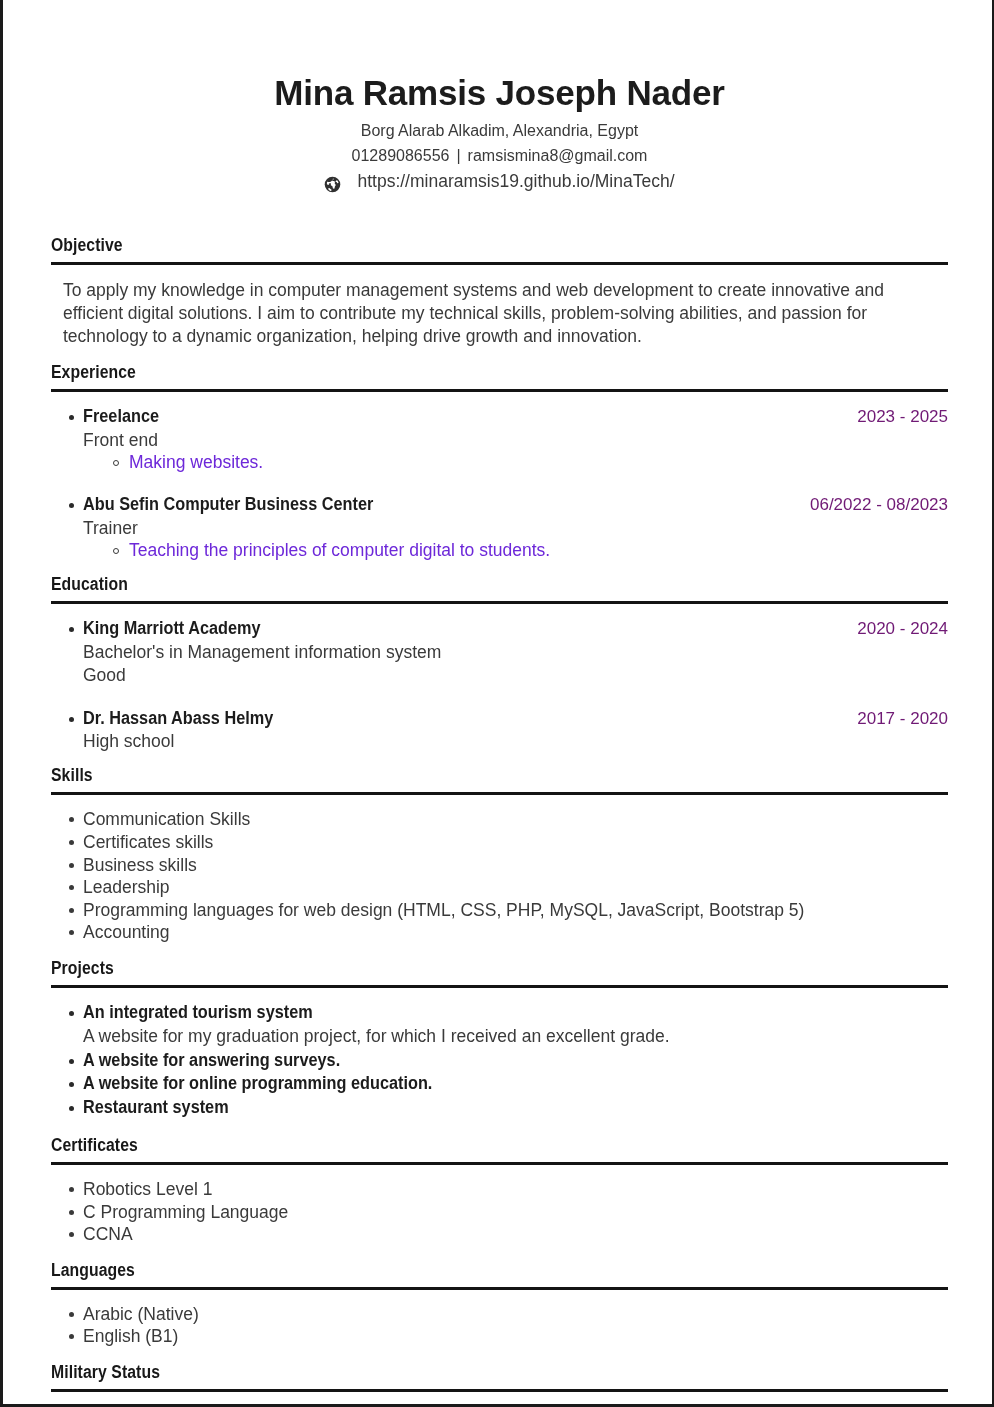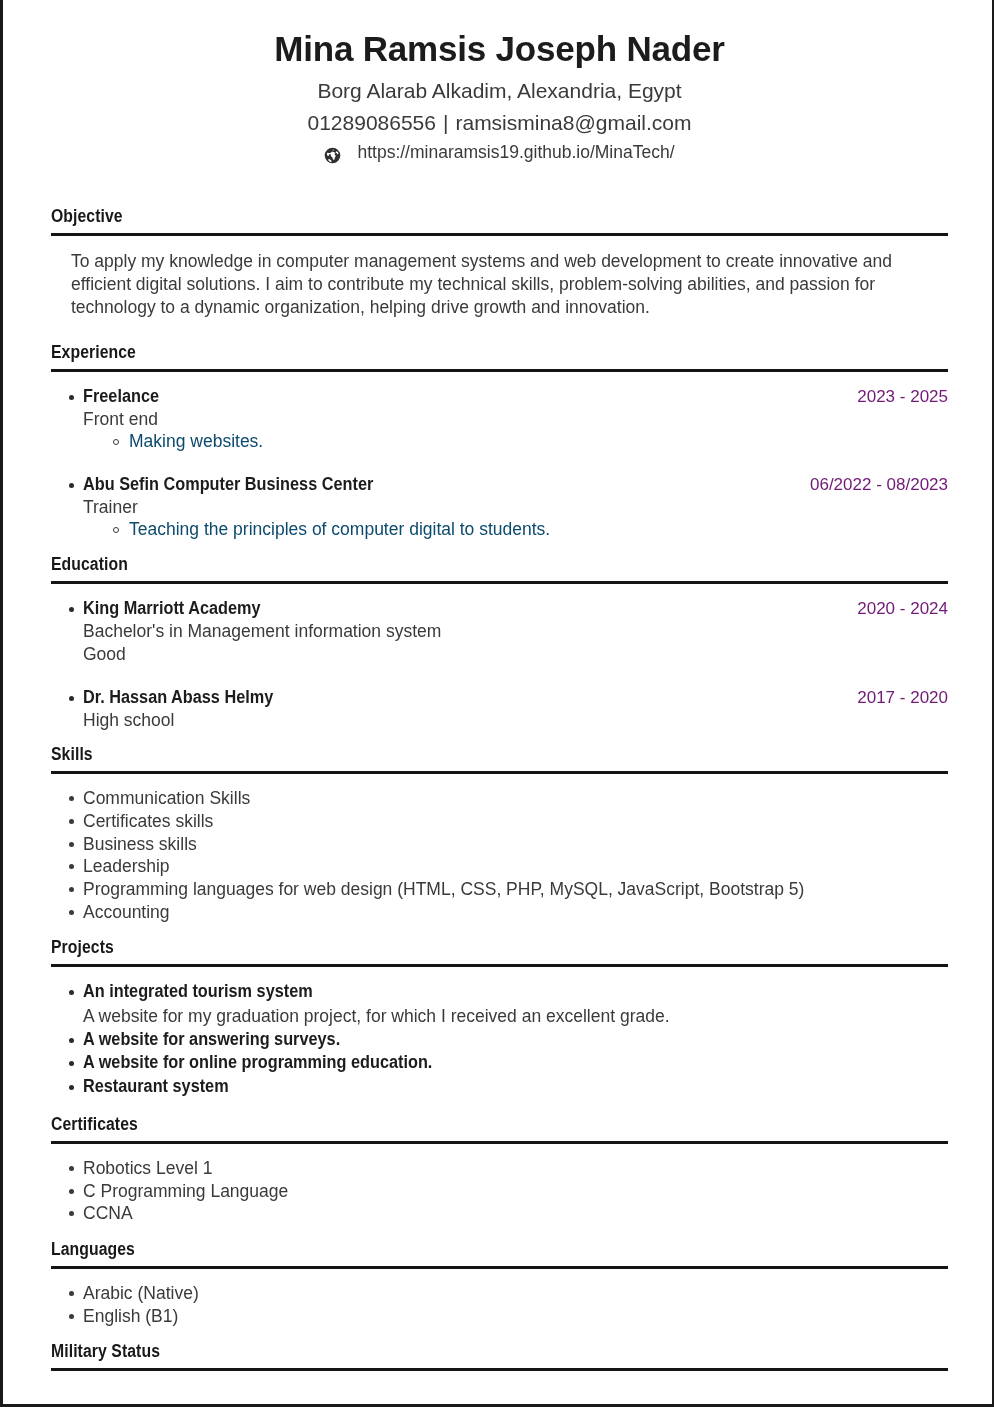--- a/index.html
+++ b/index.html
@@ -15,38 +15,38 @@
     width: 994px;
     height: 1407px;
     background: #ffffff;
     box-sizing: border-box;
     border-left: 3px solid #1a1a1a;
     border-right: 2px solid #1a1a1a;
     border-bottom: 3px solid #1a1a1a;
     overflow: hidden;
   }
   .inner {
-    padding: 28px 44px 0 48px;
+    padding: 72px 44px 0 48px;
   }
 
   
   .header {
     text-align: center;
     margin-bottom: 40px;
   }
   .full-name {
     font-size: 35px;
     font-weight: bold;
     color: #1c1c1c;
     letter-spacing: -0.2px;
     line-height: 1.18;
     margin: 0 0 6px 0;
   }
   .contact-line {
-    font-size: 21px;
+    font-size: 16px;
     color: #3a3a3a;
     line-height: 1.52;
     white-space: nowrap;
   }
   .contact-sep {
     display: inline-block;
     padding: 0 7px;
     color: #3a3a3a;
   }
   .website-line {
@@ -160,42 +160,42 @@
   }
   ul.sub-bullets {
     list-style: none;
     margin: 1px 0 0 0;
     padding: 0;
   }
   .sub-bullet {
     position: relative;
     padding-left: 78px;
     font-size: 17.5px;
-    color: #0c4a6e;
+    color: #6d28d9;
     line-height: 1.22;
   }
   .sub-bullet::before {
     content: "";
     position: absolute;
     left: 62px;
     top: 8px;
     width: 4px;
     height: 4px;
     border-radius: 50%;
     border: 1.3px solid #3a3a3a;
     background: transparent;
   }
 
   
   .objective-text {
     font-size: 17.5px;
     color: #3a3a3a;
     line-height: 1.33;
     padding: 0 12px 0 12px;
-    margin: 8px;
+    margin: 0;
   }
 
   
   .simple-item {
     margin-bottom: 2px;
   }
   .simple-item:last-child { margin-bottom: 0; }
 
   
   .project-item {

